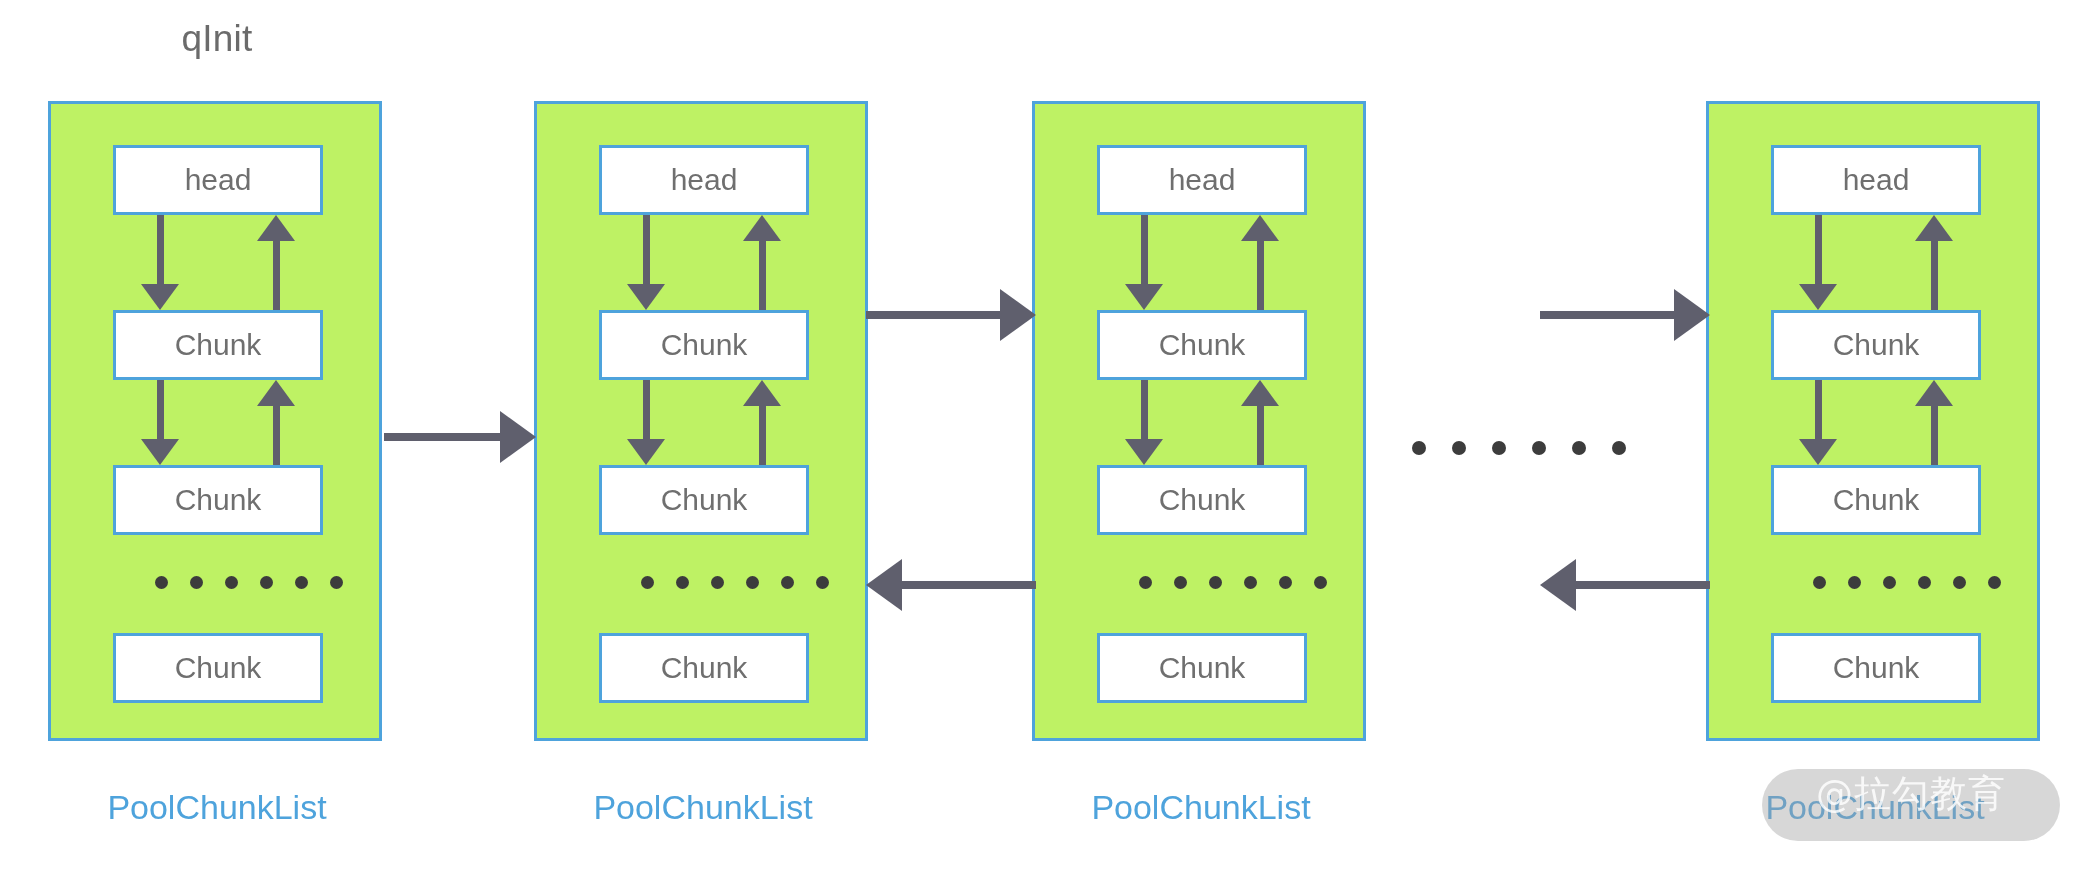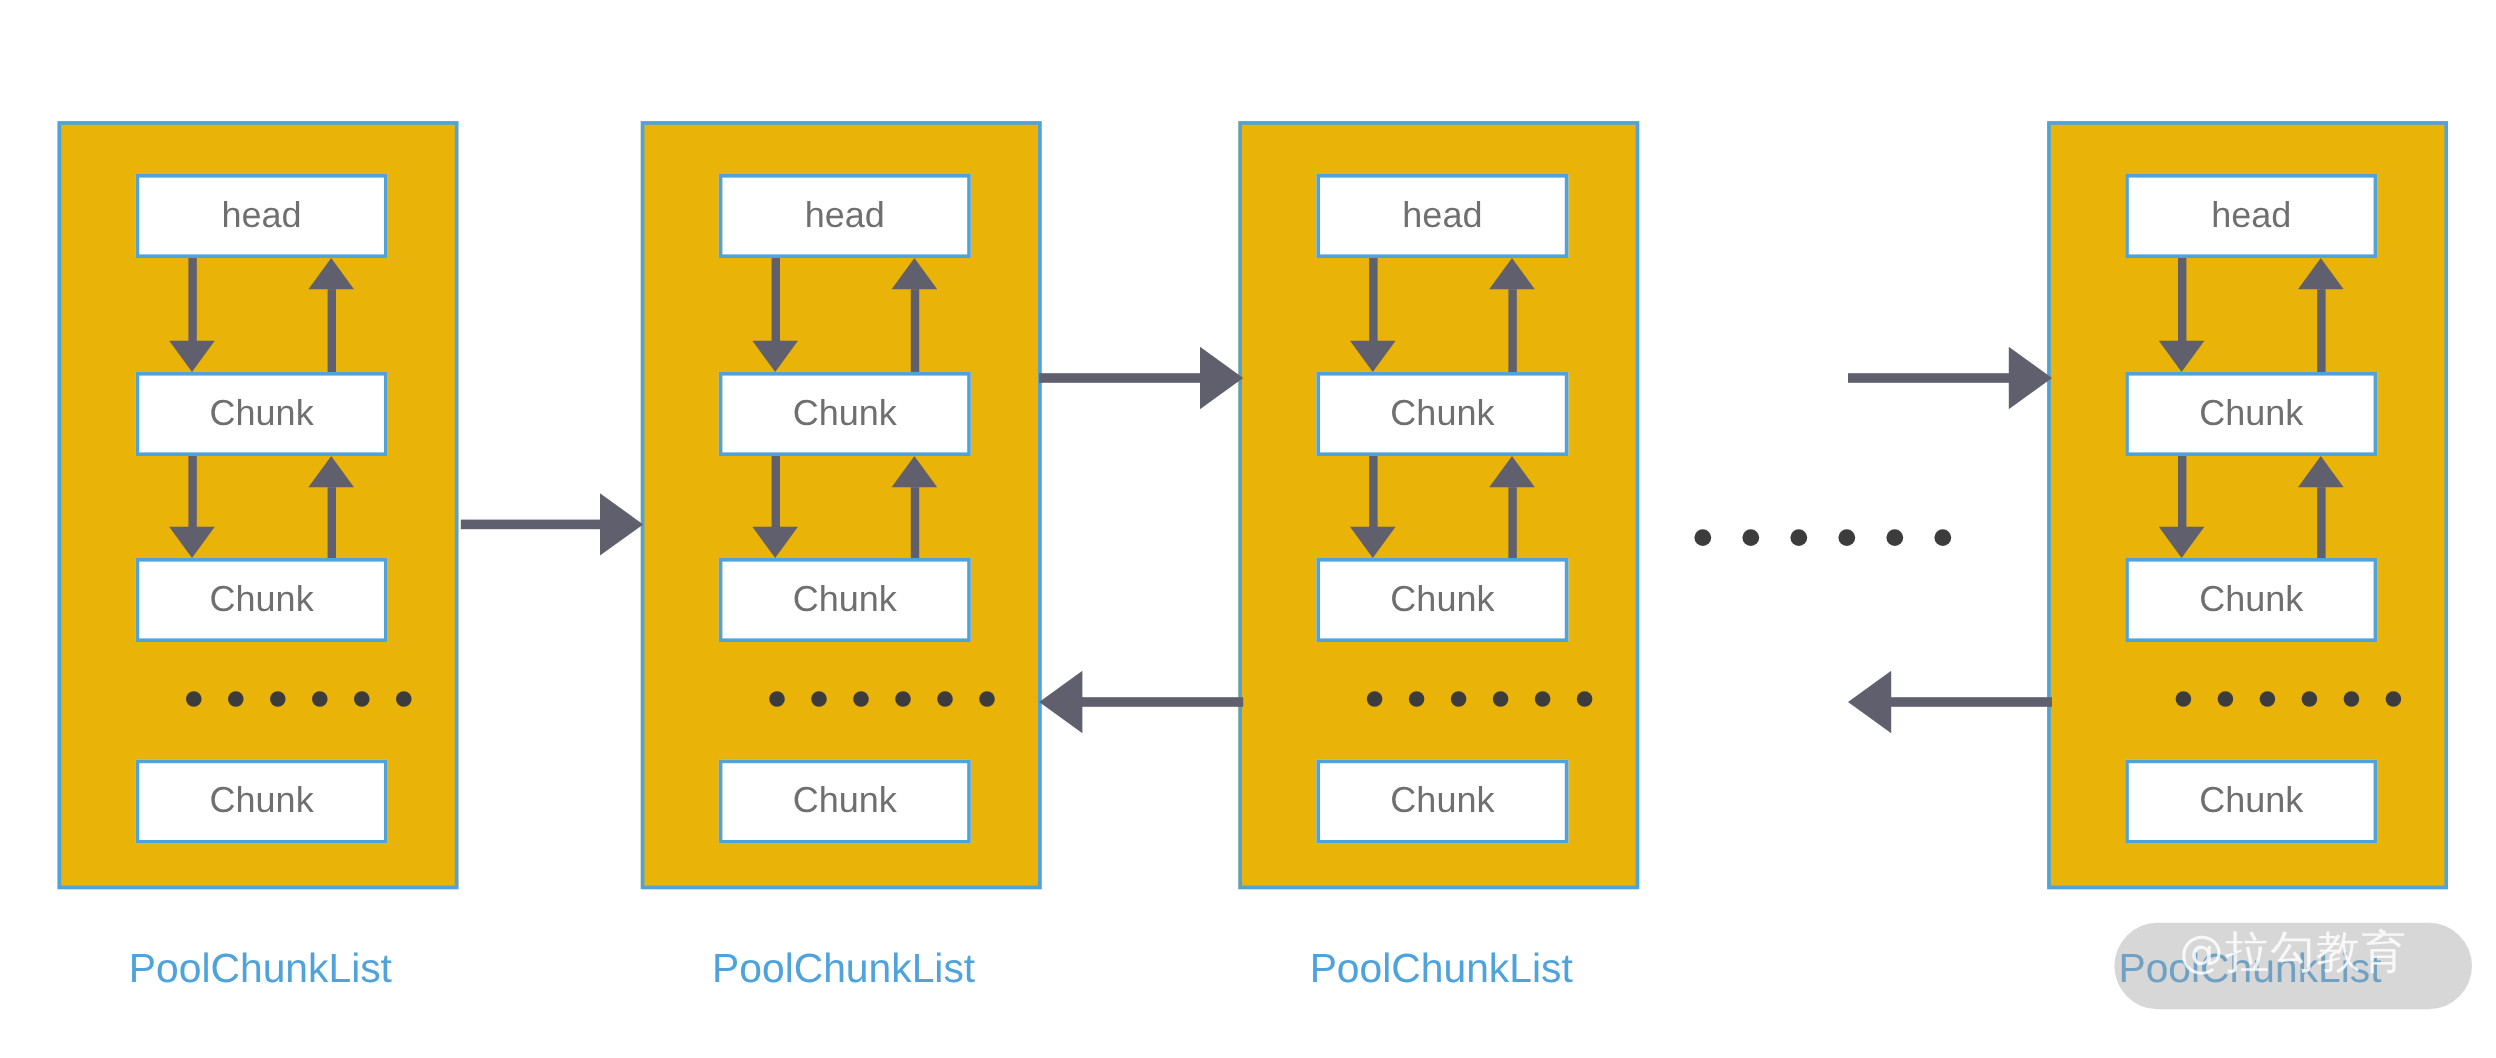--- a/index.html
+++ b/index.html
@@ -39,21 +39,21 @@
     line-height: 1;
   }
   .col-box {
     position: absolute;
     top: 101px;
     left: 0;
     width: 334px;
     height: 640px;
     border: 3px solid #4ea3dc;
     box-sizing: border-box;
-    background: #eab308;
+    background: #bef264;
   }
   .col-label {
     position: absolute;
     top: 790px;
     left: 0;
     width: 338px;
     text-align: center;
     font-size: 34px;
     color: #4ea3dc;
     line-height: 1;
@@ -182,20 +182,21 @@
     font-family: "DejaVu Sans", sans-serif;
     white-space: nowrap;
   }
 </style>
 </head>
 <body>
 
 <div id="stage">
 
   <div class="column" style="left:48px">
+    <div class="col-title">qInit</div>
     <div class="col-box">
       <div class="node n0">head</div>
       <div class="node n1">Chunk</div>
       <div class="node n2">Chunk</div>
       <div class="node n3">Chunk</div>
 
       <div class="down-arrow g1-down">
         <div class="vline"></div>
           <div class="vhead"></div>
       </div>

